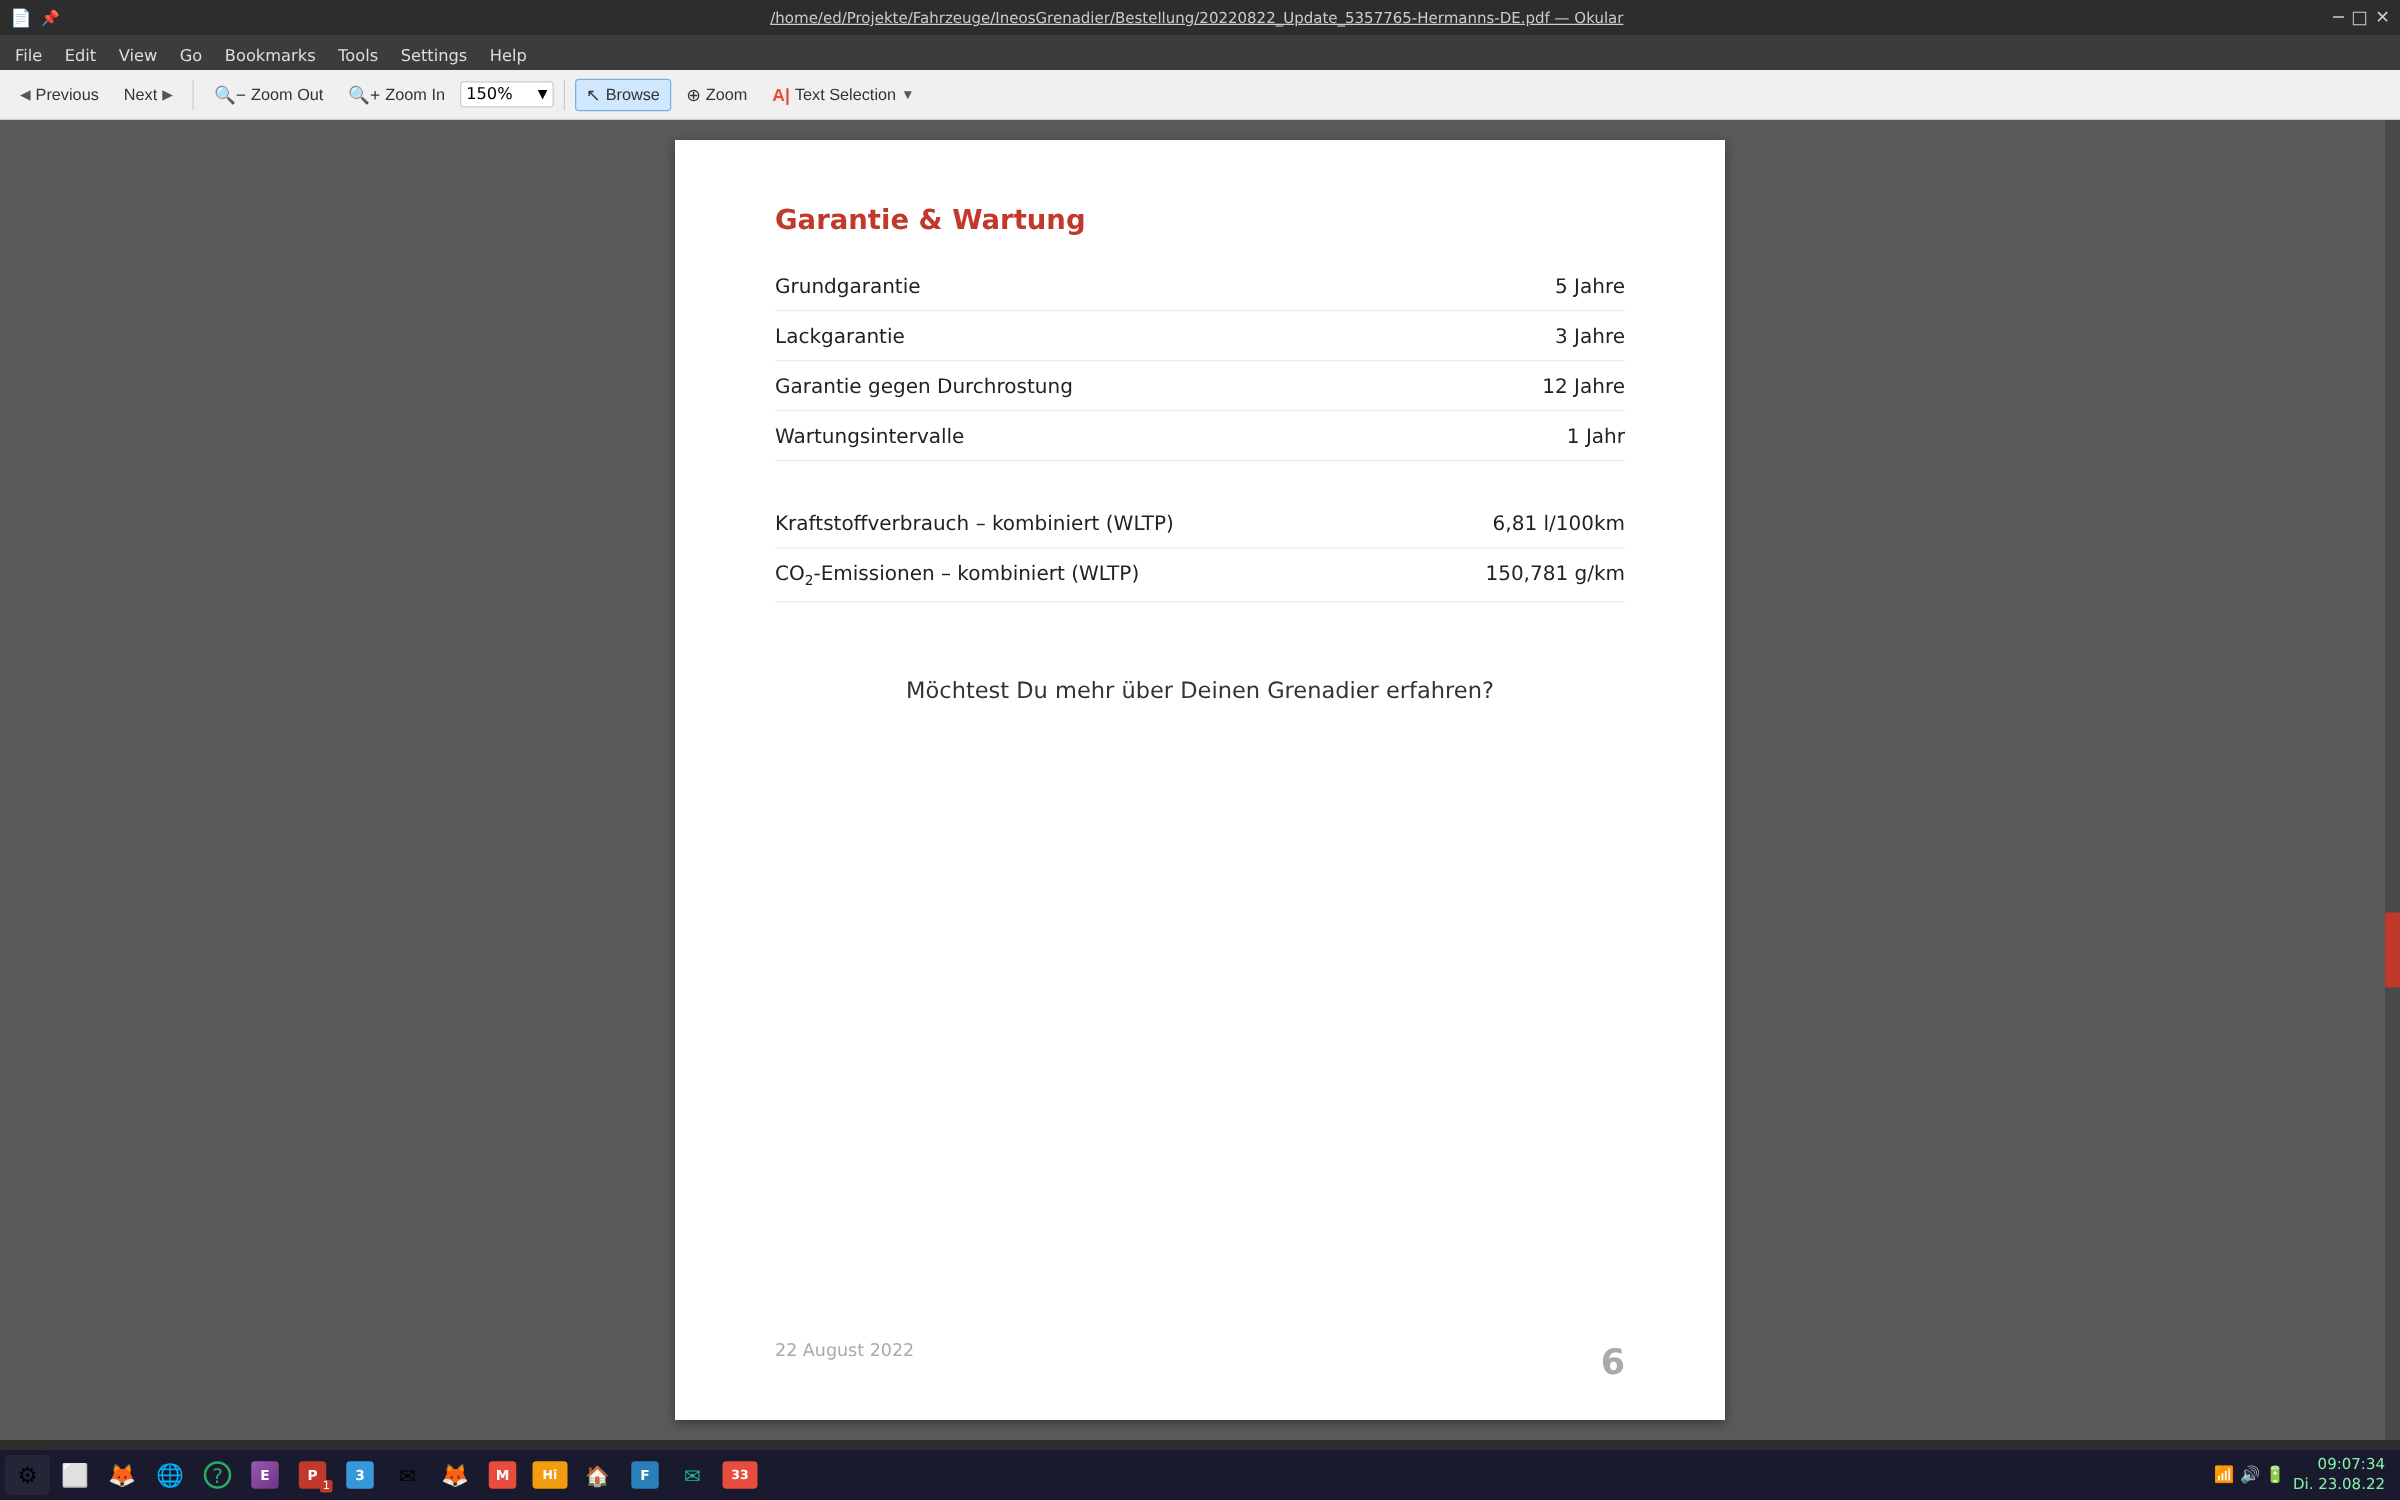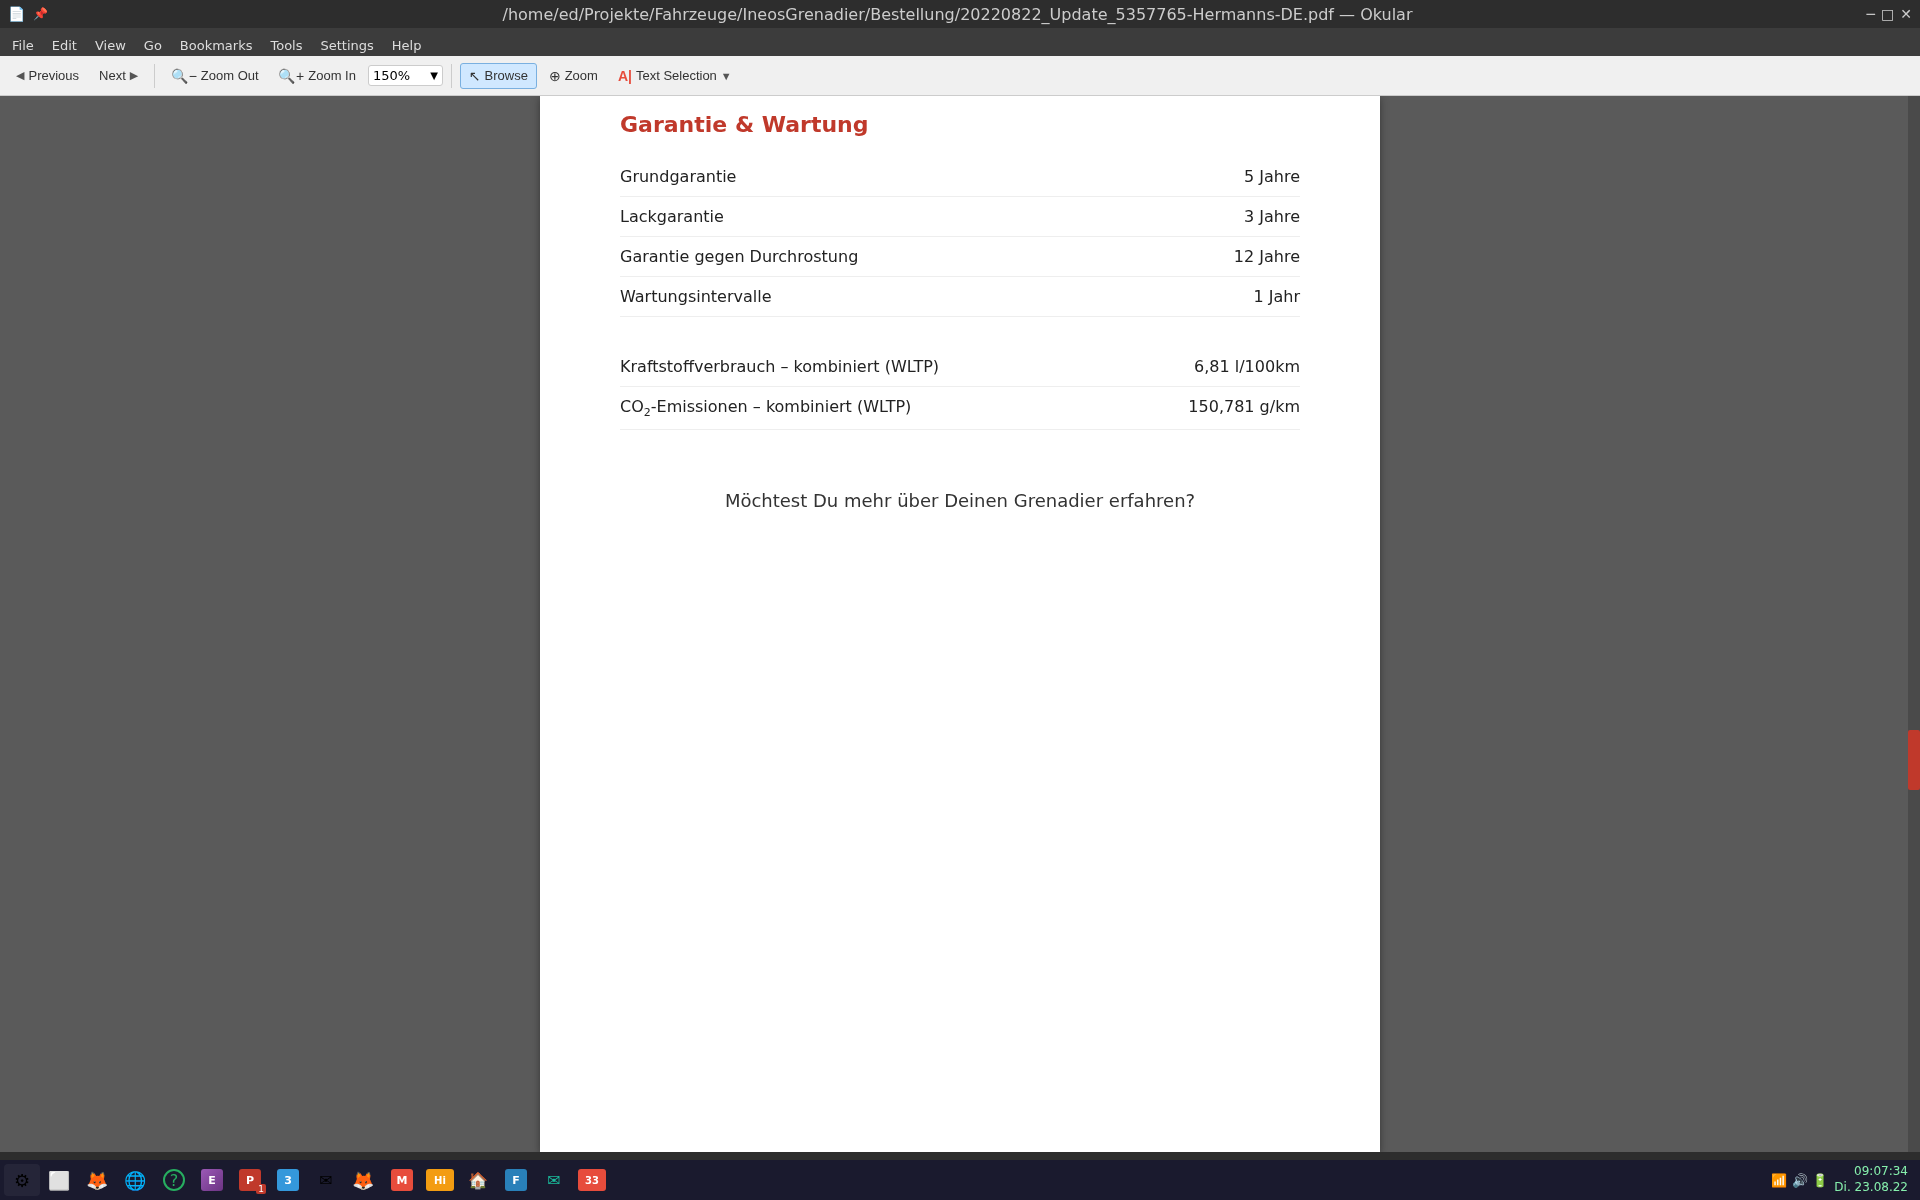--- a/index.html
+++ b/index.html
@@ -17,21 +17,21 @@
       height: 28px;
       background: #2d2d2d;
       display: flex;
       align-items: center;
       justify-content: space-between;
       padding: 0 8px;
       color: #ccc;
       font-size: 12px;
     }
     .title-bar-left { display: flex; align-items: center; gap: 8px; }
-    .title-bar-title { flex: 1; text-align: center; color: #ccc; font-size: 16px; }
+    .title-bar-title { flex: 1; text-align: center; color: #ccc; font-size: 12px; text-decoration: underline; }
     .title-bar-right { display: flex; align-items: center; gap: 6px; }
 
     
     .menu-bar {
       height: 28px;
       background: #3c3c3c;
       display: flex;
       align-items: flex-end;
       padding: 0 4px;
       gap: 2px;
@@ -95,22 +95,22 @@
       display: flex;
       justify-content: center;
       overflow: hidden;
     }
 
     
     .pdf-page {
       width: 840px;
       background: white;
       position: relative;
-      margin: 0 auto;
-      padding: 16px 80px 60px 80px;
+      margin: 16px auto;
+      padding: 52px 80px 60px 80px;
       box-shadow: 0 2px 8px rgba(0,0,0,0.4);
     }
 
     .section-title {
       color: #c0392b;
       font-size: 22px;
       font-weight: bold;
       margin-bottom: 20px;
     }
 
@@ -379,20 +379,24 @@
     </div>
     <div class="data-row">
       <span class="data-label">CO<span class="co2-sub">2</span>-Emissionen – kombiniert (WLTP)</span>
       <span class="data-value">150,781 g/km</span>
     </div>
 
     <div class="cta-section">
       <div class="cta-text">Möchtest Du mehr über Deinen Grenadier erfahren?</div>
     </div>
 
+    <div class="page-footer">
+      <span>22 August 2022</span>
+      <span class="page-number">6</span>
+    </div>
   </div>
 </div>
 
 <div class="scrollbar-track">
   <div class="scrollbar-thumb"></div>
 </div>
 
 <div class="bottom-bar">
   <div class="page-nav">
     <button class="page-nav-btn">▲</button>

